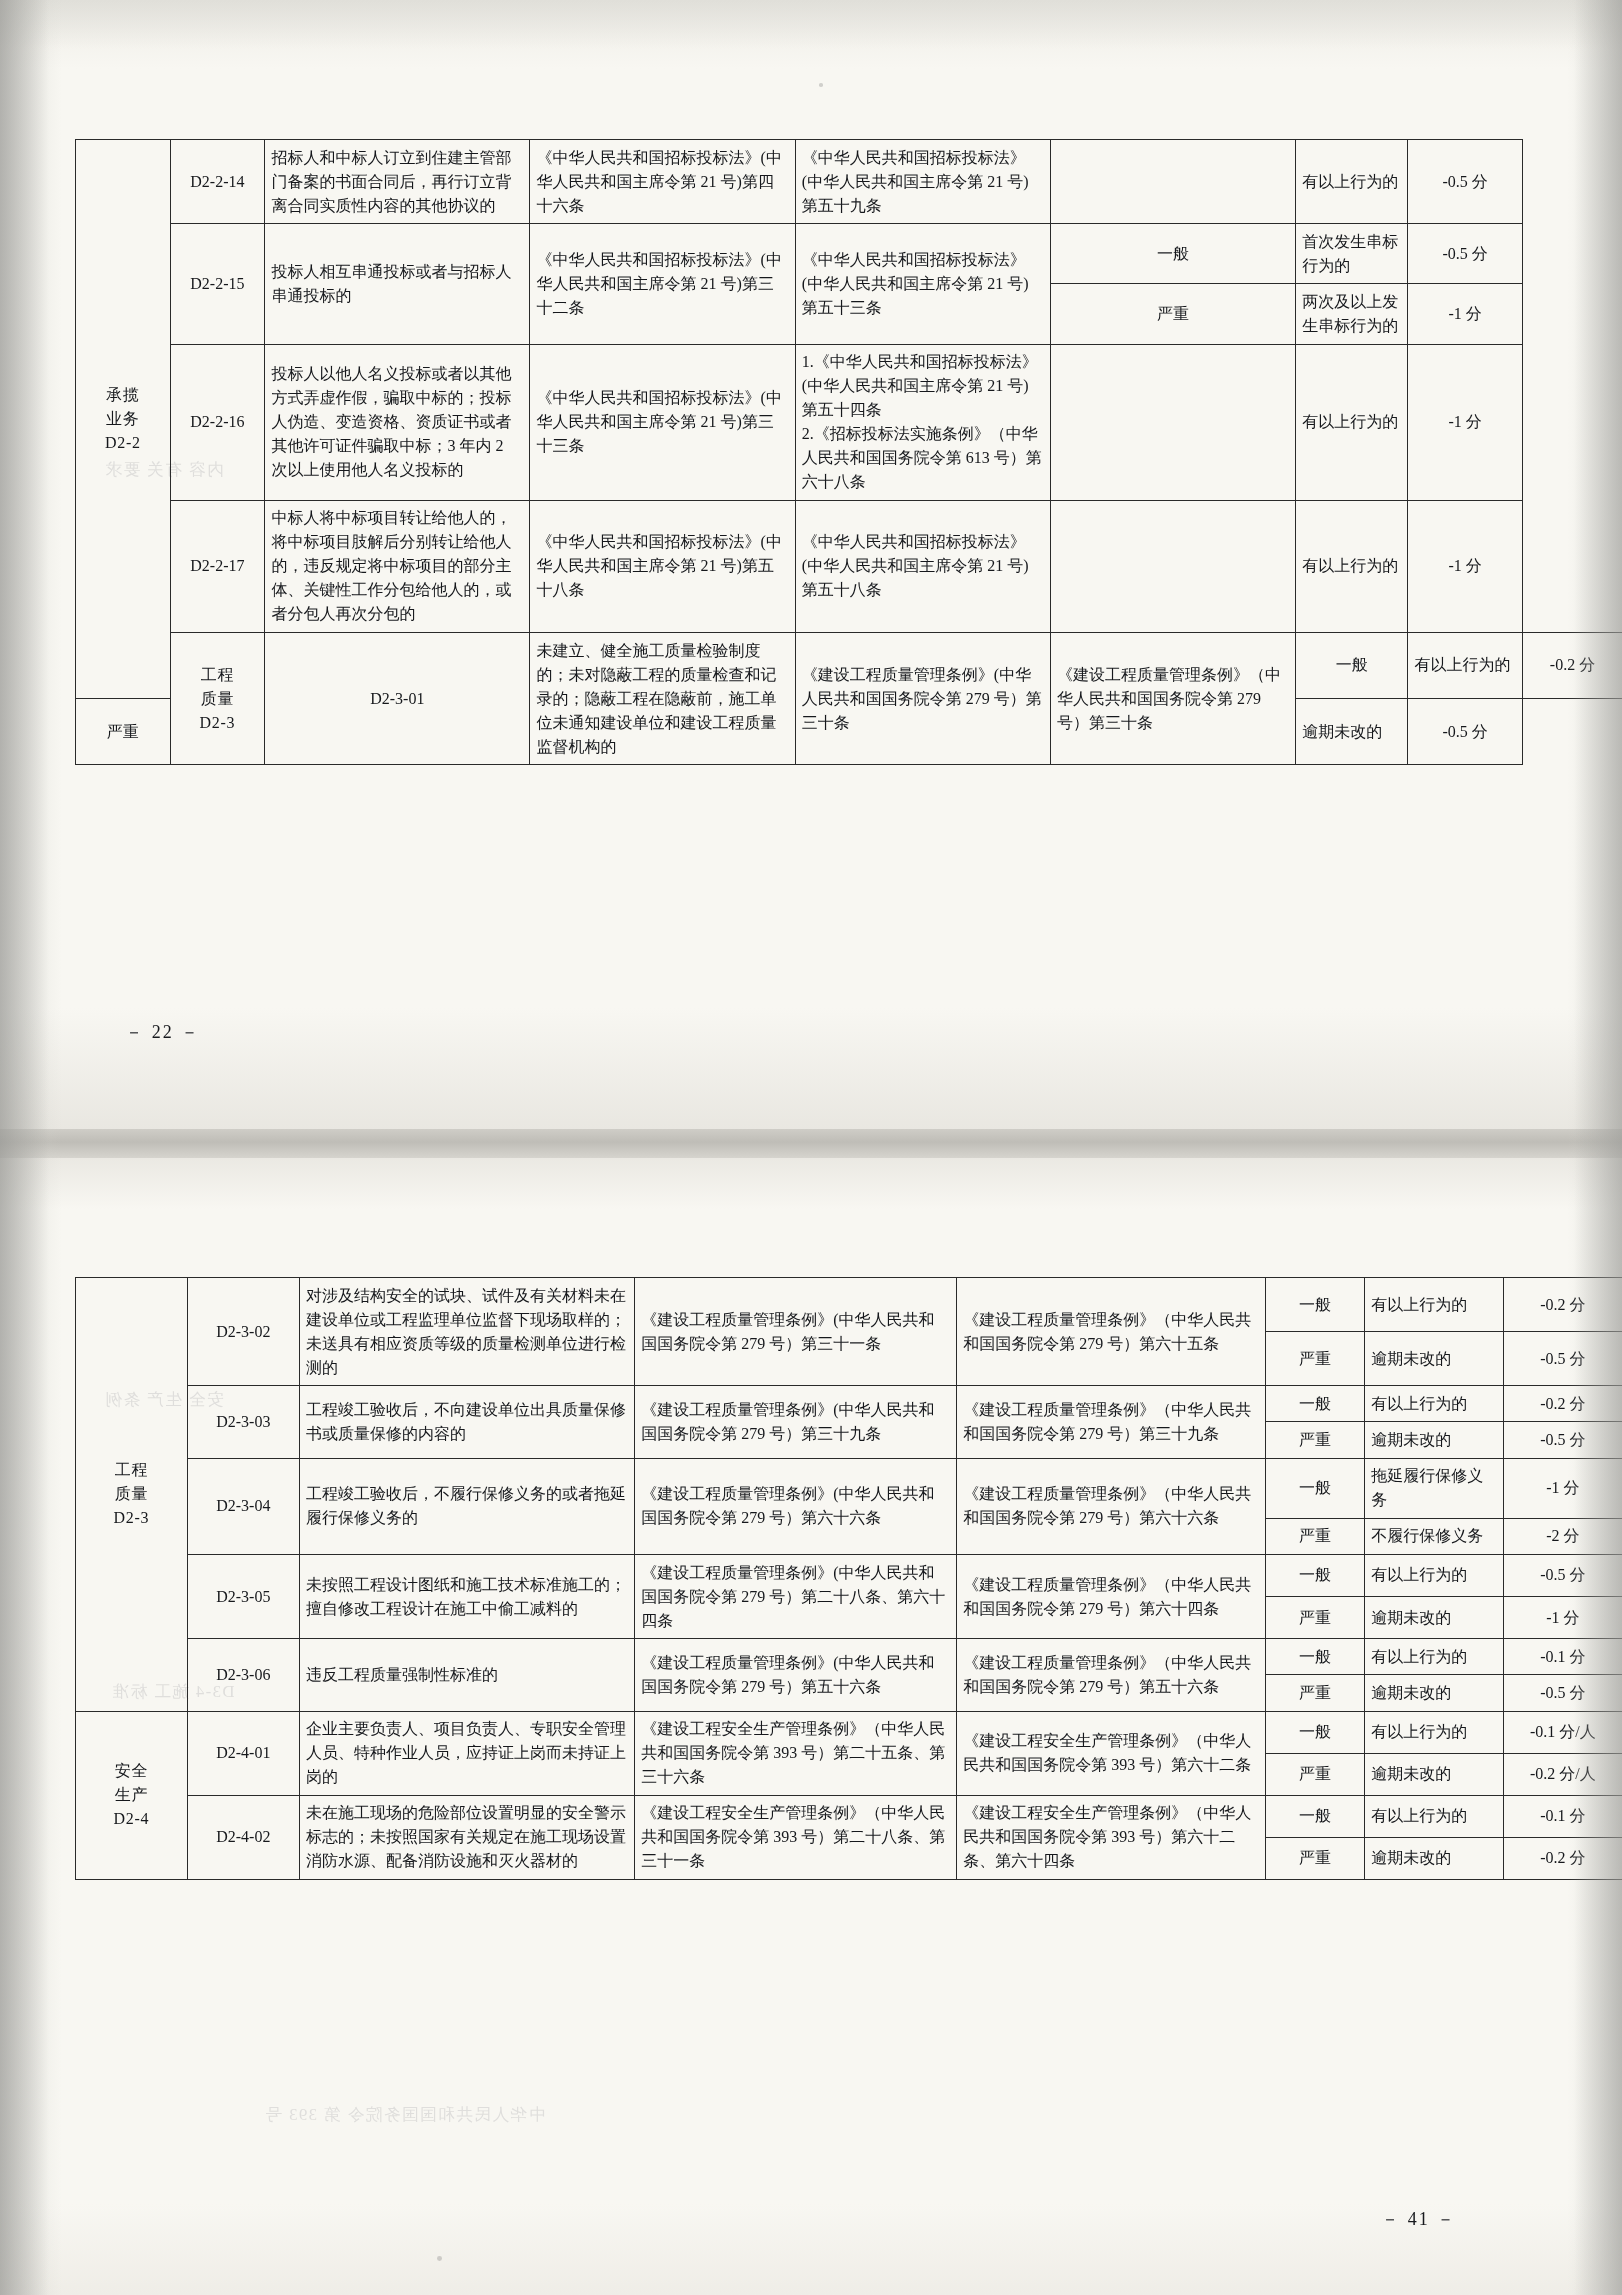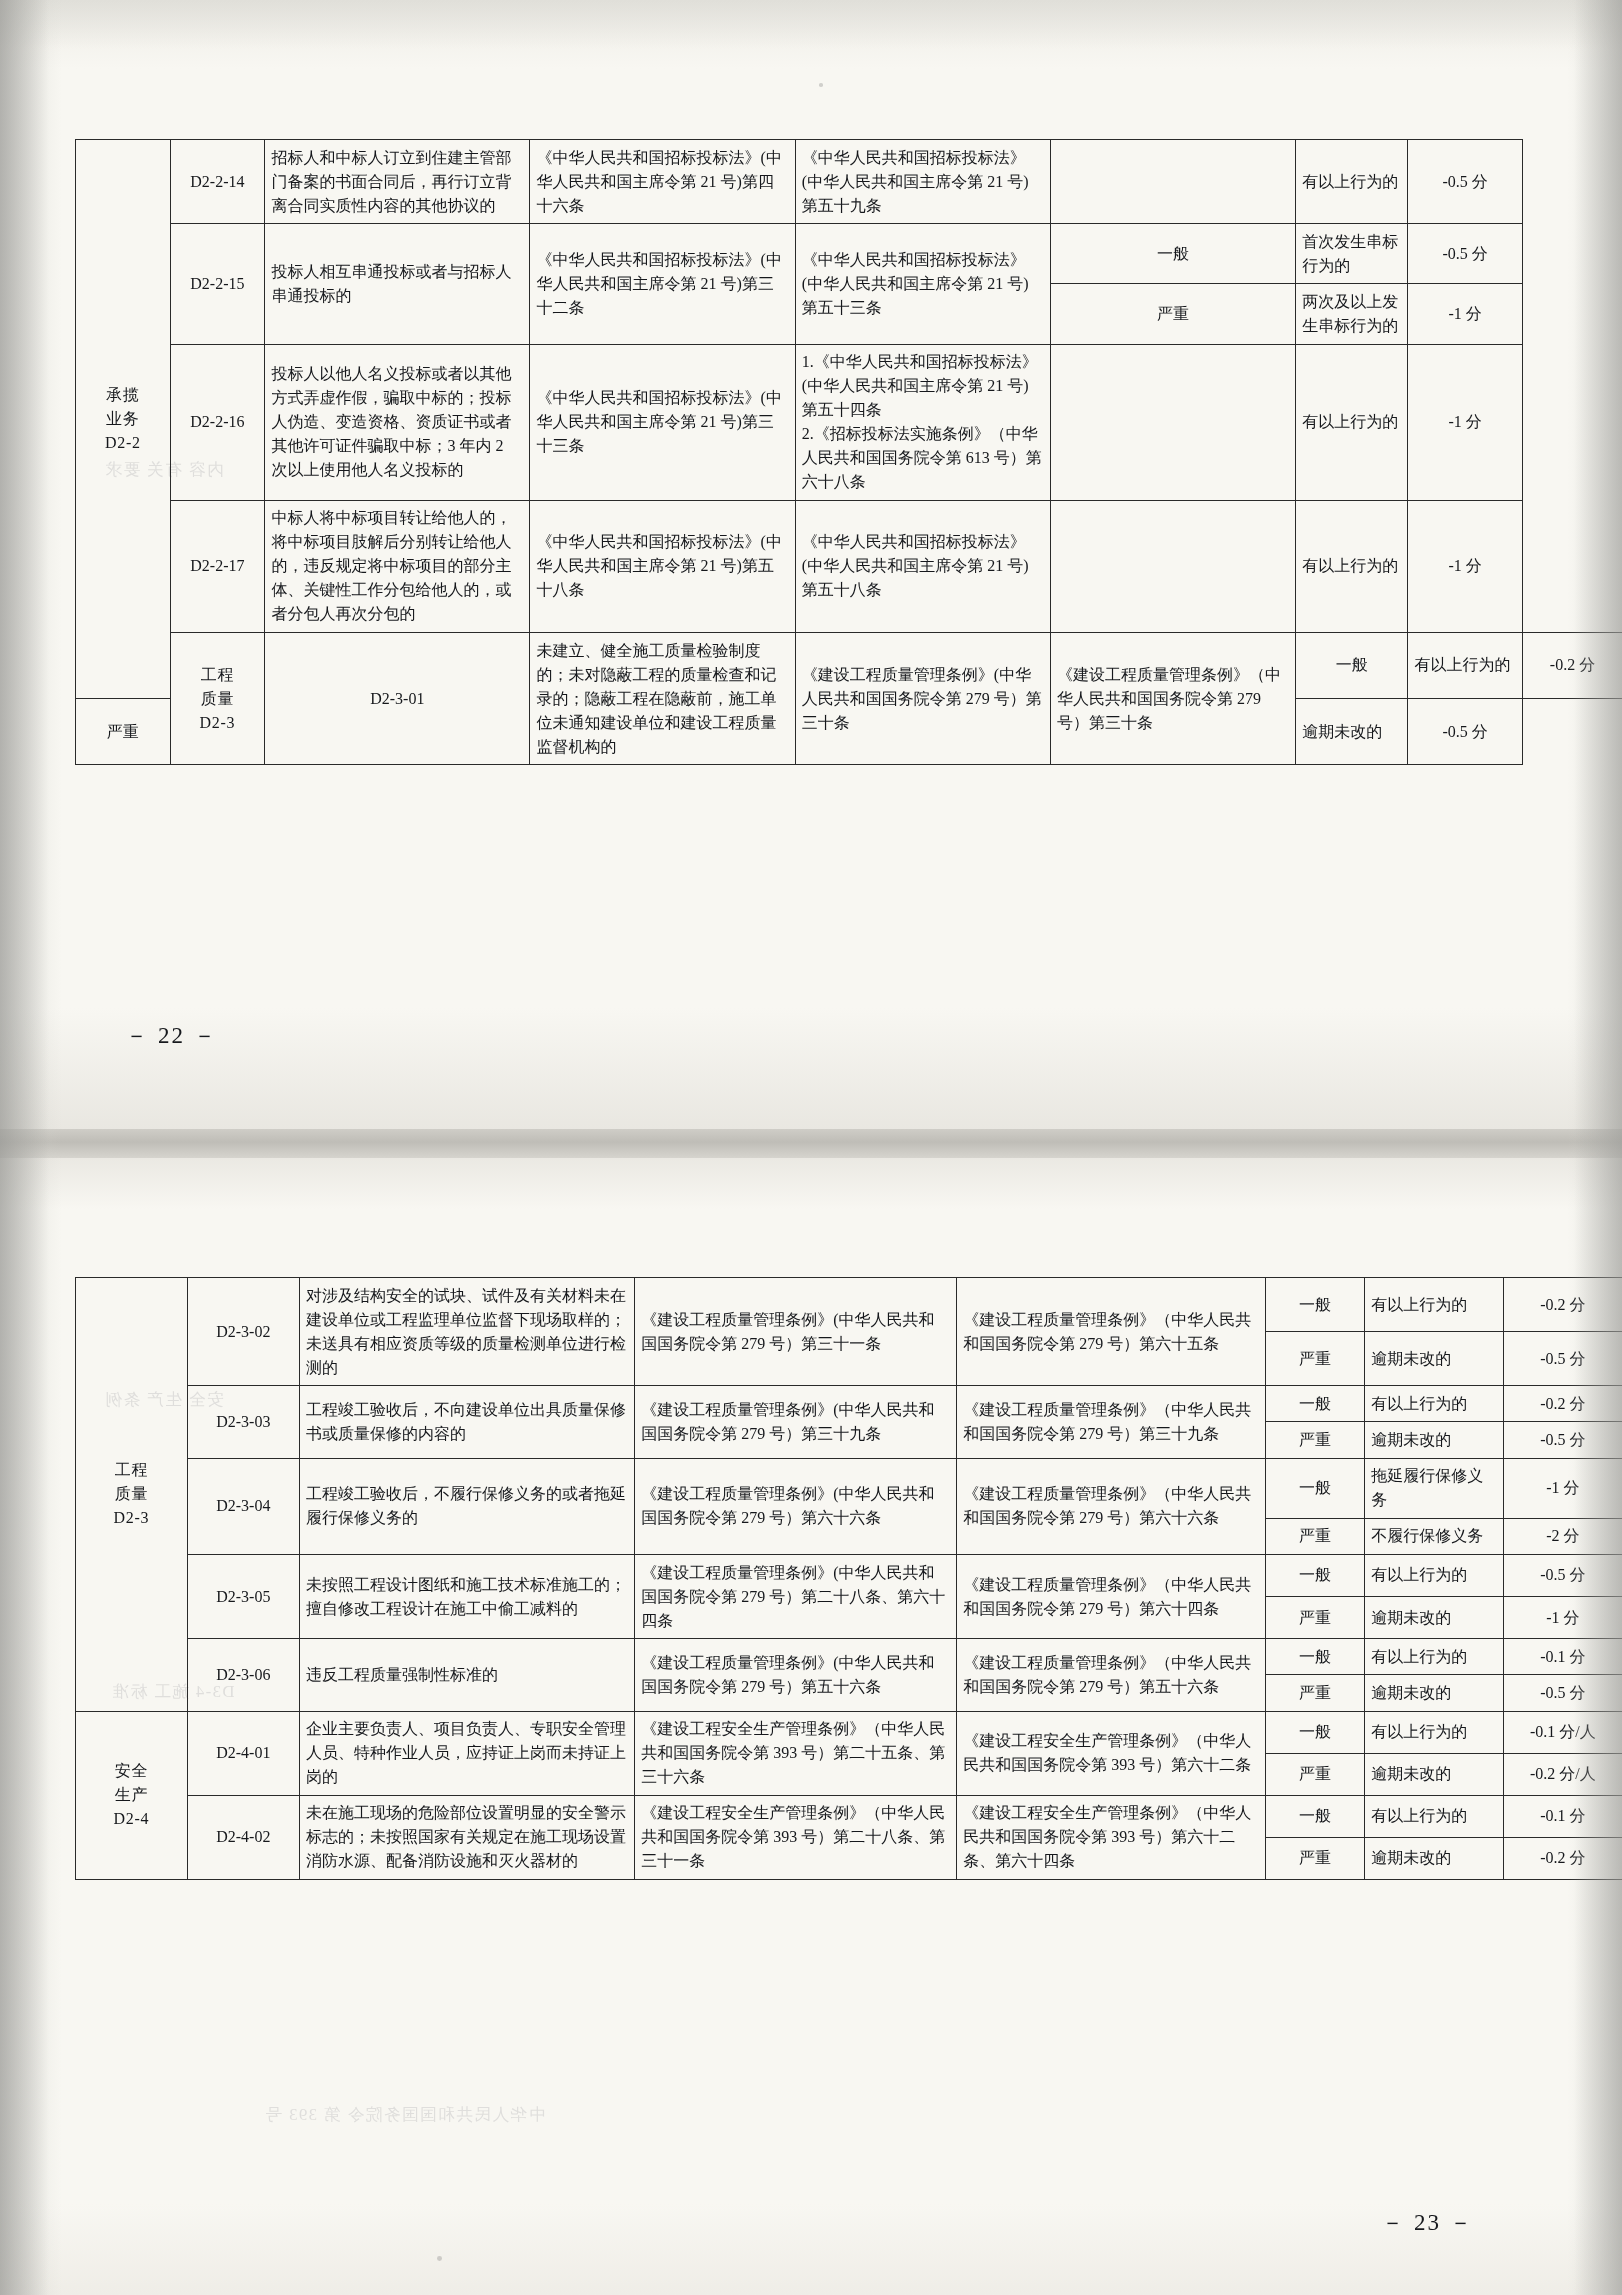--- a/index.html
+++ b/index.html
@@ -51,21 +51,21 @@
   }
   td.cat{width:103px;text-align:center;font-size:17.4px;letter-spacing:0.7px;line-height:1.55;}
   td.code{width:103px;text-align:center;font-size:16.7px;letter-spacing:0px;}
   td.desc{width:340px;text-align:left;}
   td.law1{width:326px;text-align:left;}
   td.law2{width:312px;text-align:left;}
   td.level{width:90px;text-align:center;font-size:16.7px;}
   td.cond{width:132px;text-align:left;font-size:16px;}
   td.score{width:111px;text-align:center;font-size:16.7px;}
   .pagenum{
-    position:absolute;font-size:23px;letter-spacing:2.1px;color:#17191d;
+    position:absolute;font-size:18px;letter-spacing:2.1px;color:#17191d;
     font-family:"Liberation Serif",serif;z-index:6;
   }
   
   .bleed{
     position:absolute;z-index:1;color:rgba(110,112,120,.18);
     font-size:16.7px;letter-spacing:1.4px;pointer-events:none;
     transform:scaleX(-1);
   }
   .edge-shadow{
     position:absolute;top:0;bottom:0;width:49px;left:0;
@@ -271,21 +271,21 @@
         <td class="score">-0.1 分</td>
       </tr>
       <tr>
         <td class="level">严重</td>
         <td class="cond">逾期未改的</td>
         <td class="score">-0.2 分</td>
       </tr>
     </tbody>
   </table>
 
-  <div class="pagenum" style="left:1381px;top:2207px;">－ 23 －</div>
+  <div class="pagenum" style="left:1381px;top:2207px;">－ 41 －</div>
 
   <div class="edge-shadow"></div>
   <div class="edge-shadow r"></div>
   <div class="scan-tint"></div>
   <div class="speck" style="left:437px;top:2256px;width:4.9px;height:4.9px;"></div>
   <div class="speck" style="left:819px;top:83px;width:3.5px;height:3.5px;"></div>
 </div>
 
 
 </body></html>

